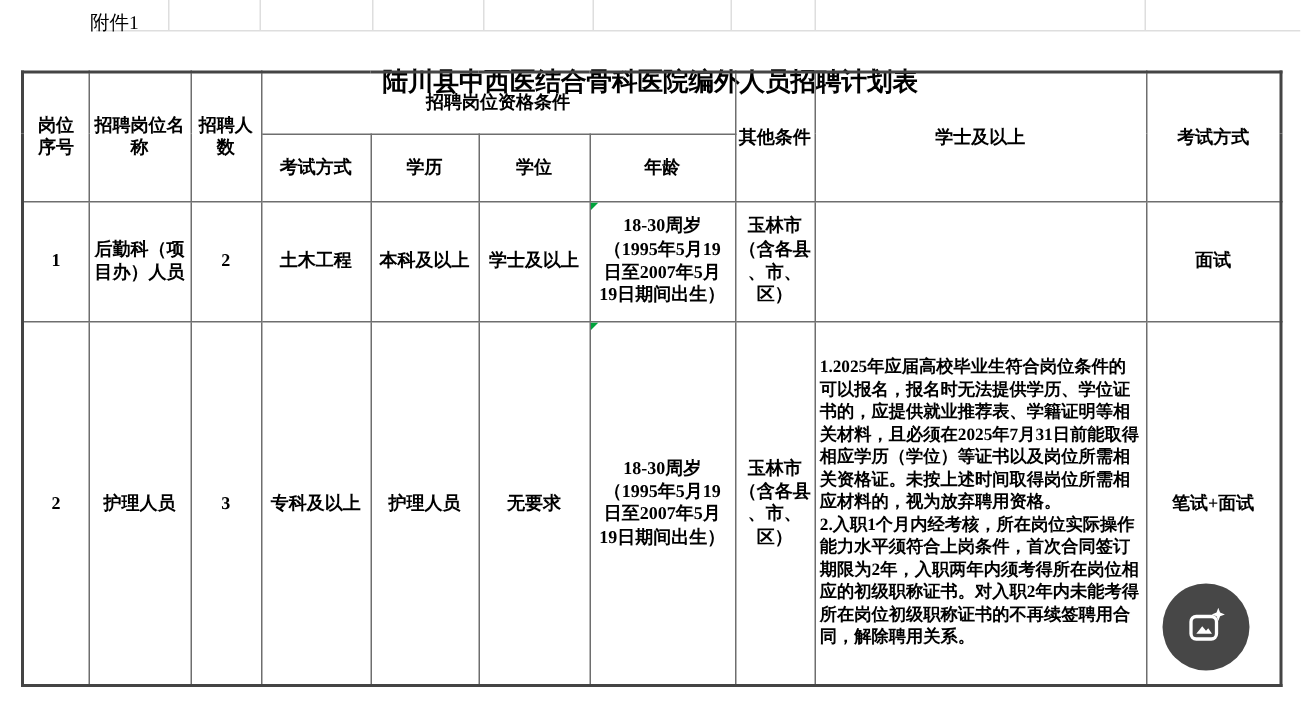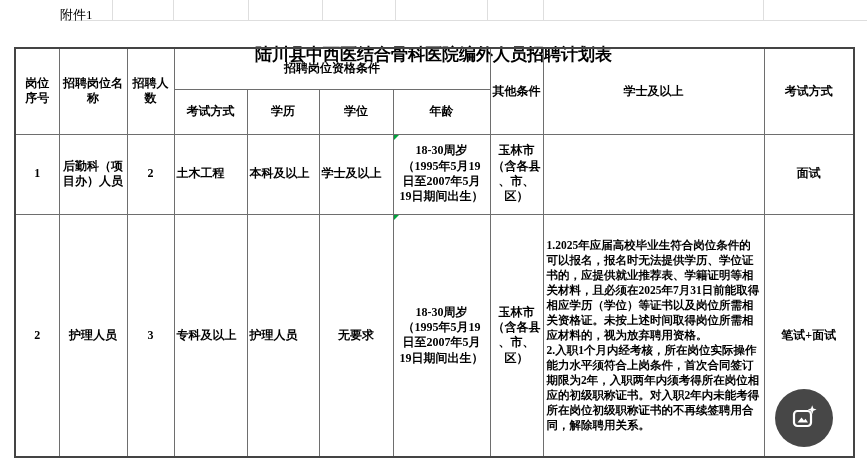--- a/index.html
+++ b/index.html
@@ -25,21 +25,21 @@
   }
   .plan td,.plan th{
     border:1px solid #6e6e6e;
     font-size:12px;font-weight:bold;
     text-align:center;vertical-align:middle;
     padding:1px 2px;
     white-space:pre-wrap;word-break:break-all;
     line-height:1.28;
     overflow:hidden;
   }
-  .plan .left{text-align:left;}
+  .plan .left{text-align:center;}
   .plan .other-text{
     font-size:11.5px;text-align:left;line-height:15px;padding:0 3px;
   }
   .plan td.age-cell{position:relative;}
   .flag{
     position:absolute;top:0;left:0;width:0;height:0;
     border-top:5px solid #00a33c;border-right:5px solid transparent;
   }
   .fab{
     position:absolute;left:775px;top:389px;width:58px;height:58px;

